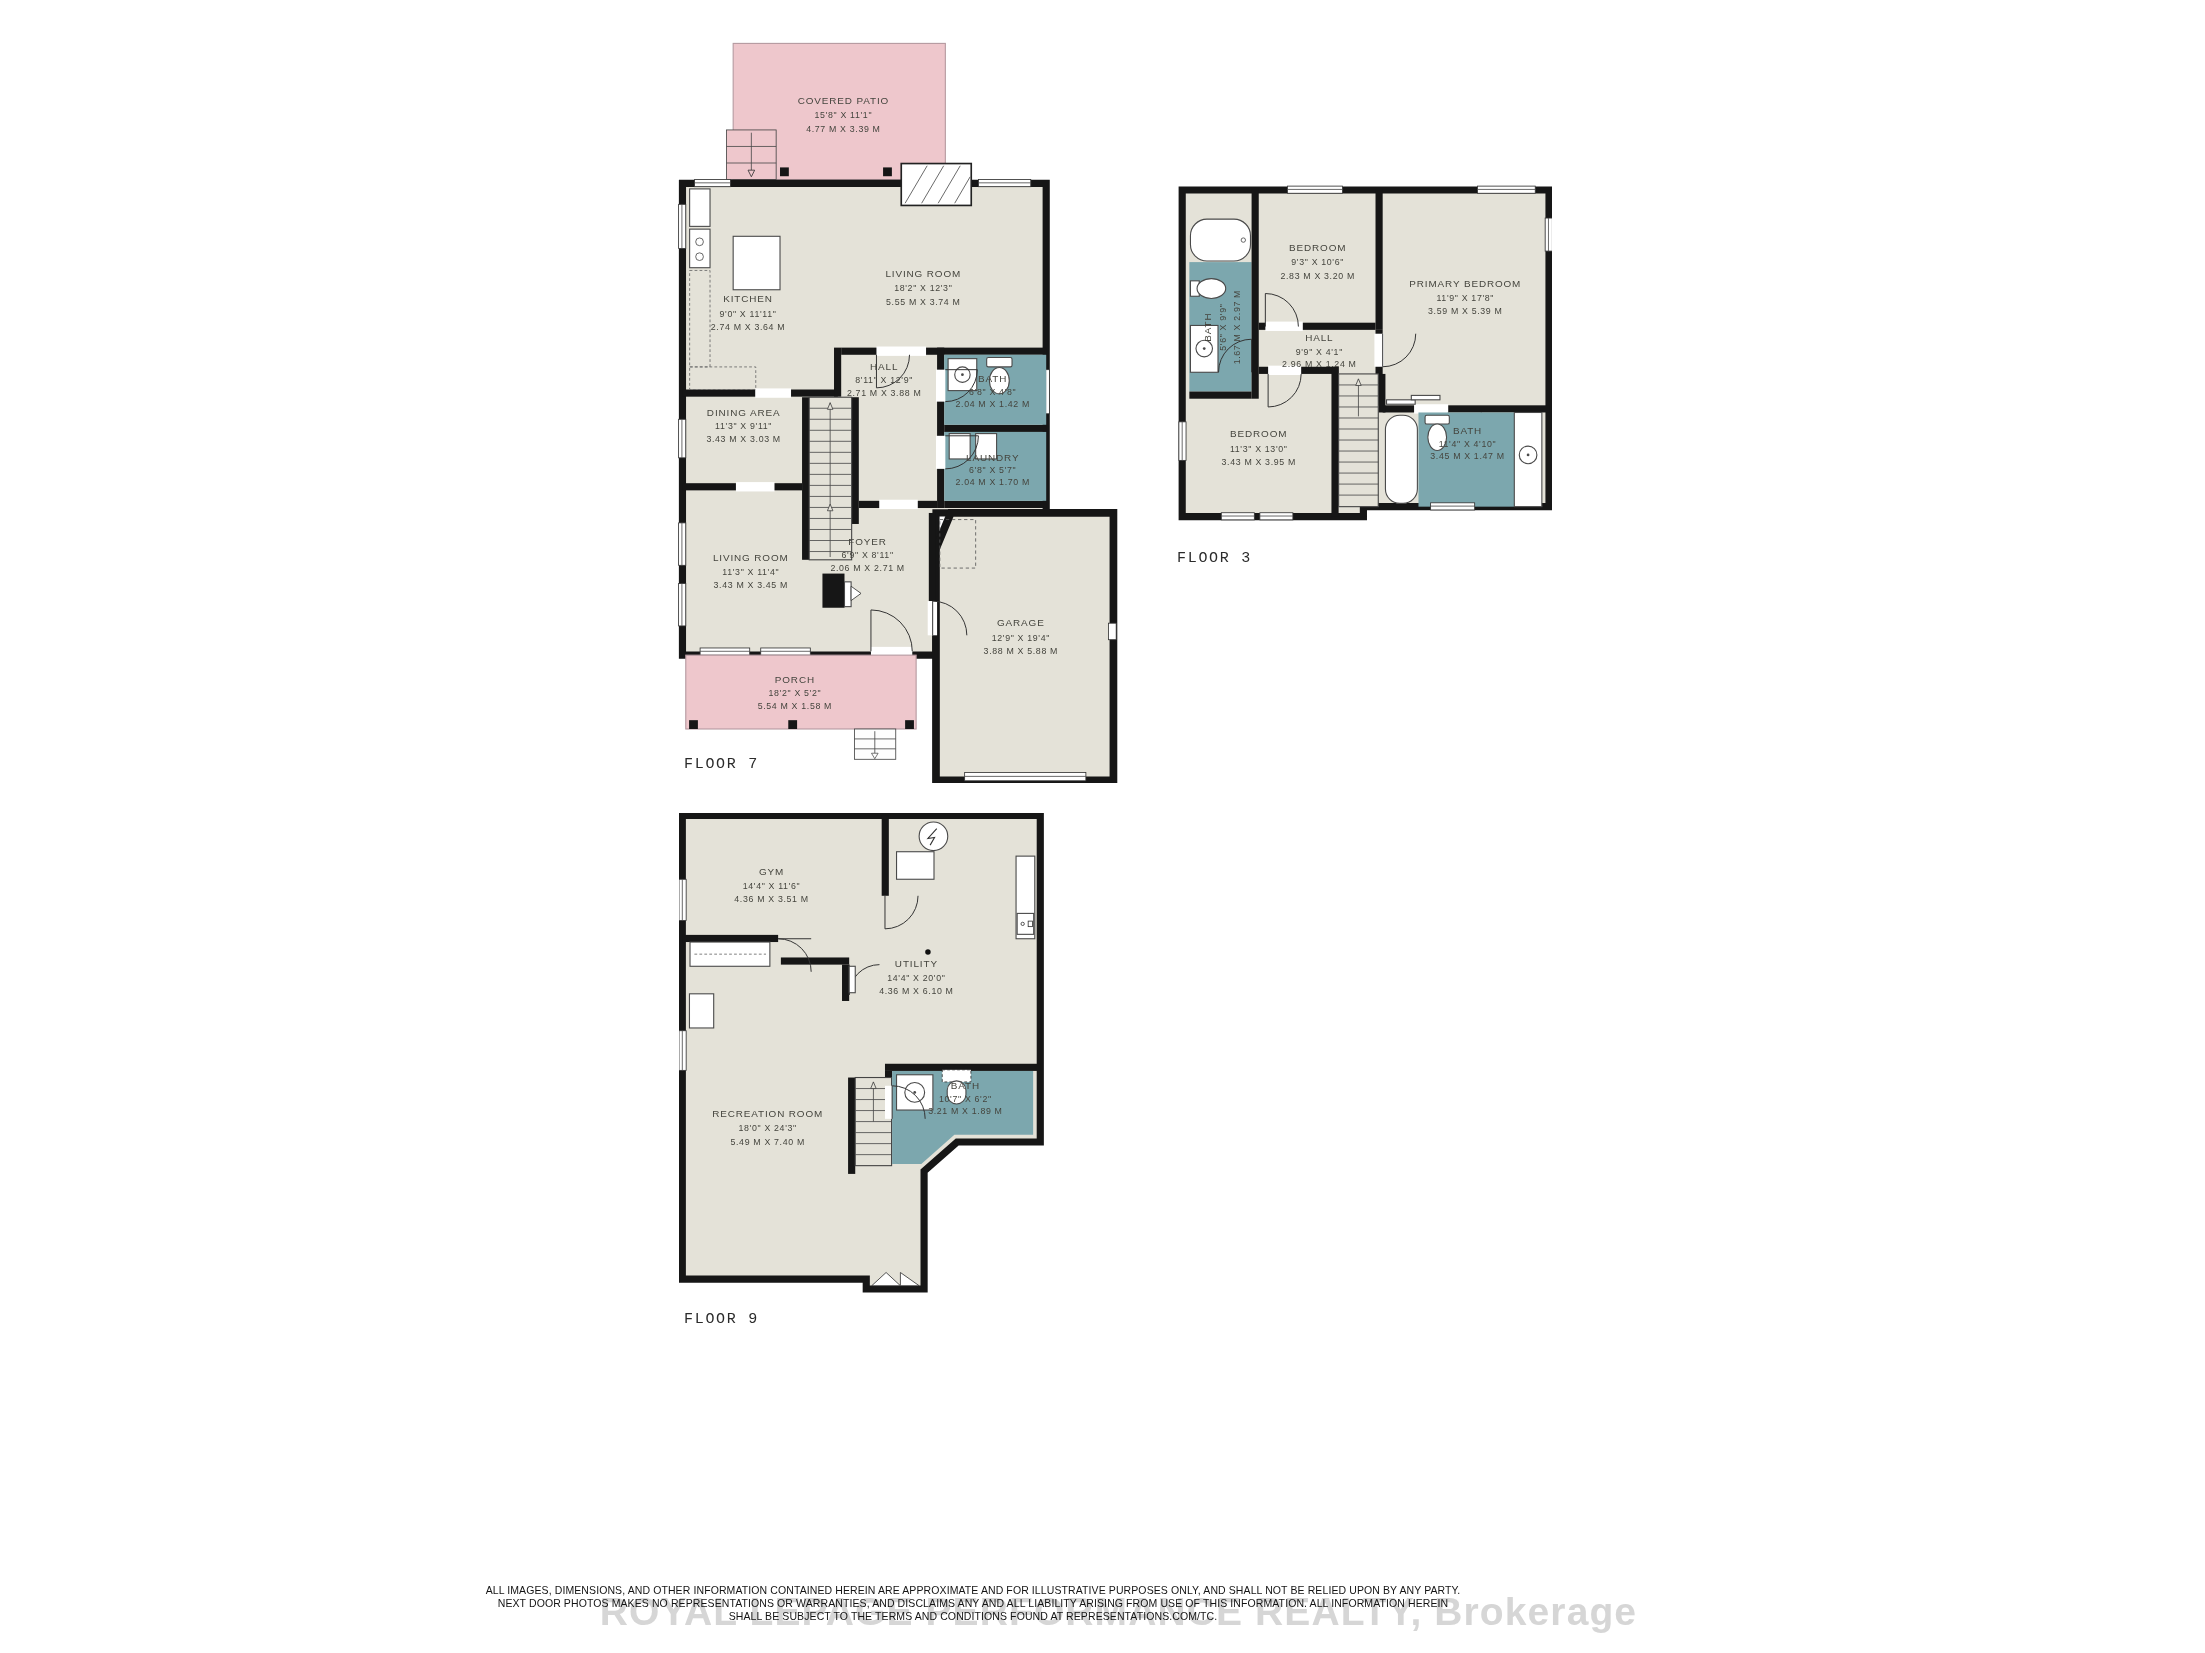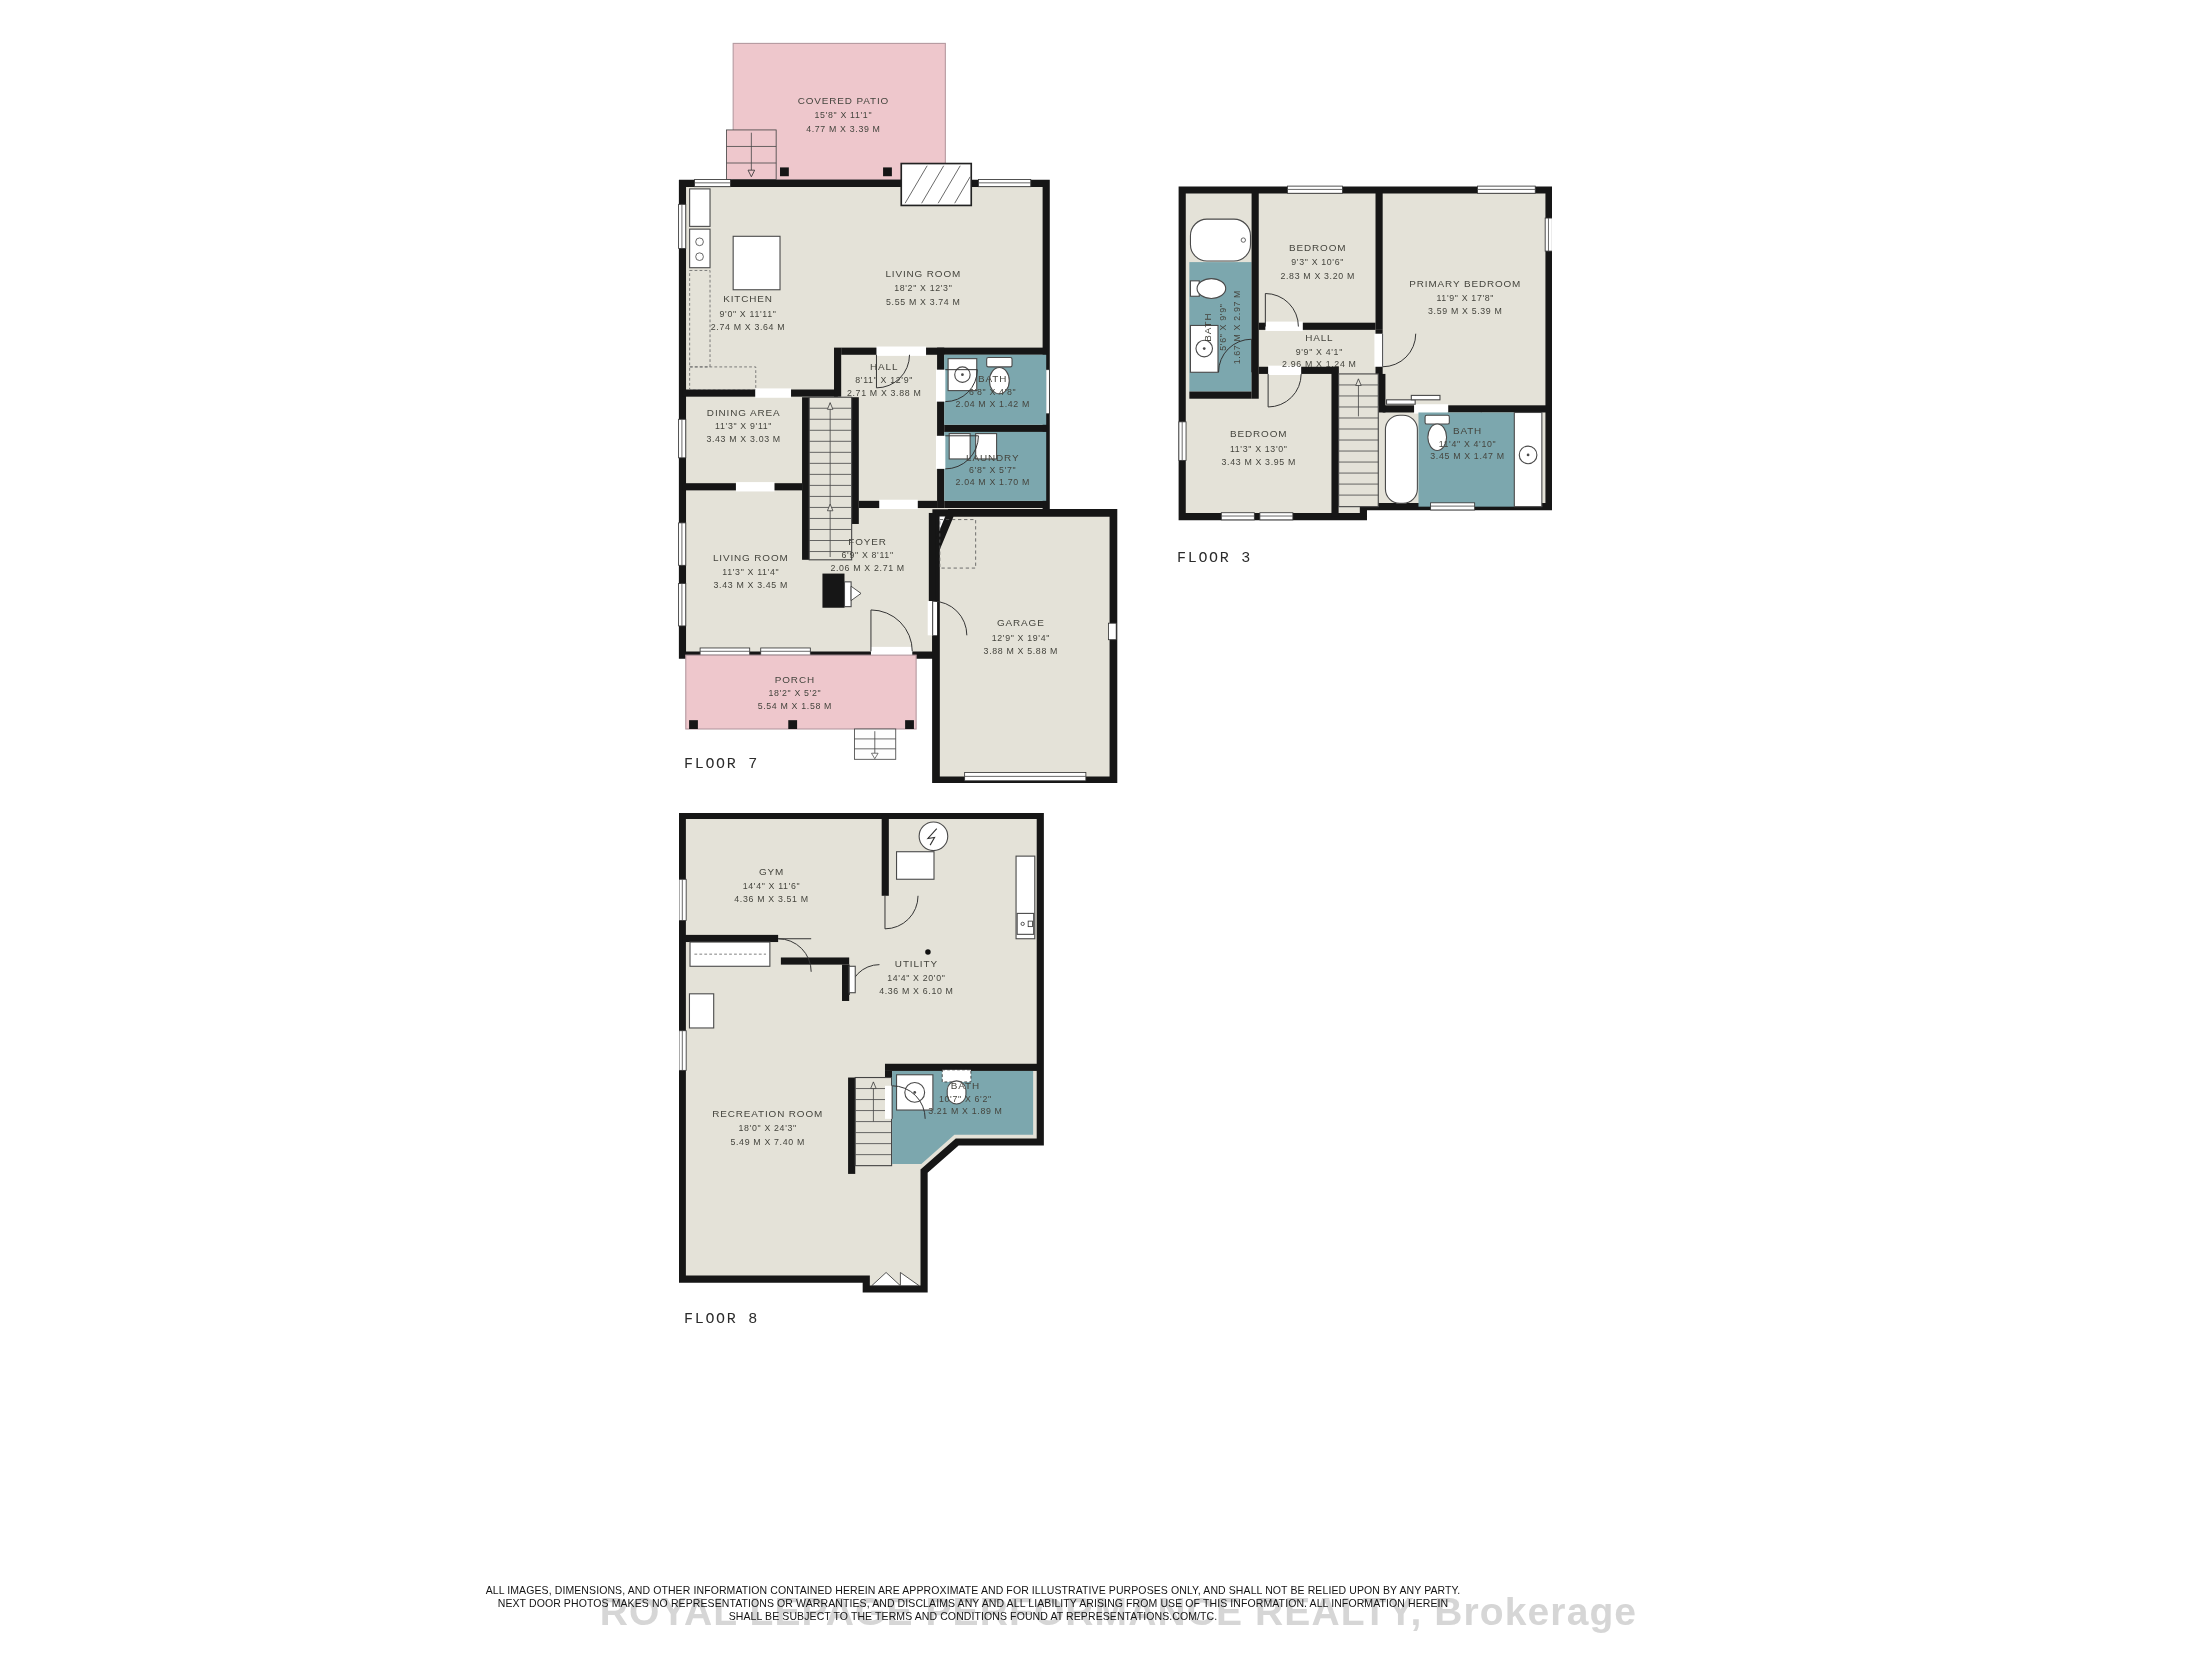--- a/index.html
+++ b/index.html
@@ -461,21 +461,21 @@
     </g>
     <g>
       <text class="rn" x="520" y="500">BATH</text>
       <text class="rd" x="520" y="524">10'7" X 6'2"</text>
       <text class="rd" x="520" y="546">3.21 M X 1.89 M</text>
     </g>
   </svg>
 
   <div class="floor-label" style="left:684px;top:756px">FLOOR 7</div>
   <div class="floor-label" style="left:1177px;top:550px">FLOOR 3</div>
-  <div class="floor-label" style="left:684px;top:1311px">FLOOR 8</div>
+  <div class="floor-label" style="left:684px;top:1311px">FLOOR 9</div>
 
   <div id="watermark">ROYAL LEPAGE PERFORMANCE REALTY, Brokerage</div>
   <div id="disclaimer">
     <div>ALL IMAGES, DIMENSIONS, AND OTHER INFORMATION CONTAINED HEREIN ARE APPROXIMATE AND FOR ILLUSTRATIVE PURPOSES ONLY, AND SHALL NOT BE RELIED UPON BY ANY PARTY.</div>
     <div>NEXT DOOR PHOTOS MAKES NO REPRESENTATIONS OR WARRANTIES, AND DISCLAIMS ANY AND ALL LIABILITY ARISING FROM USE OF THIS INFORMATION. ALL INFORMATION HEREIN</div>
     <div>SHALL BE SUBJECT TO THE TERMS AND CONDITIONS FOUND AT REPRESENTATIONS.COM/TC.</div>
   </div>
 </div>
 
 

